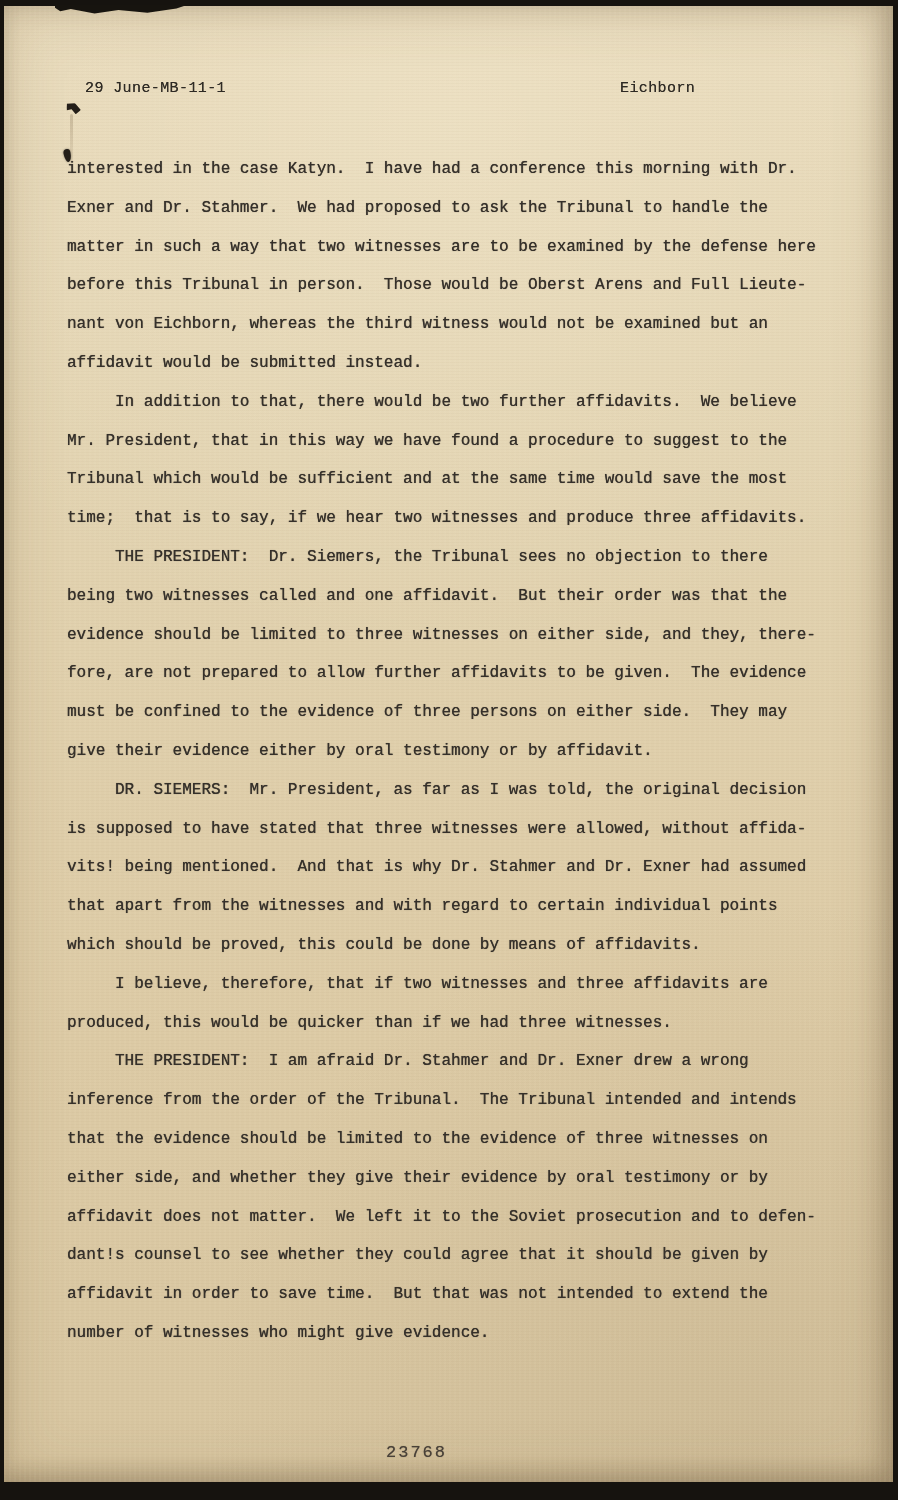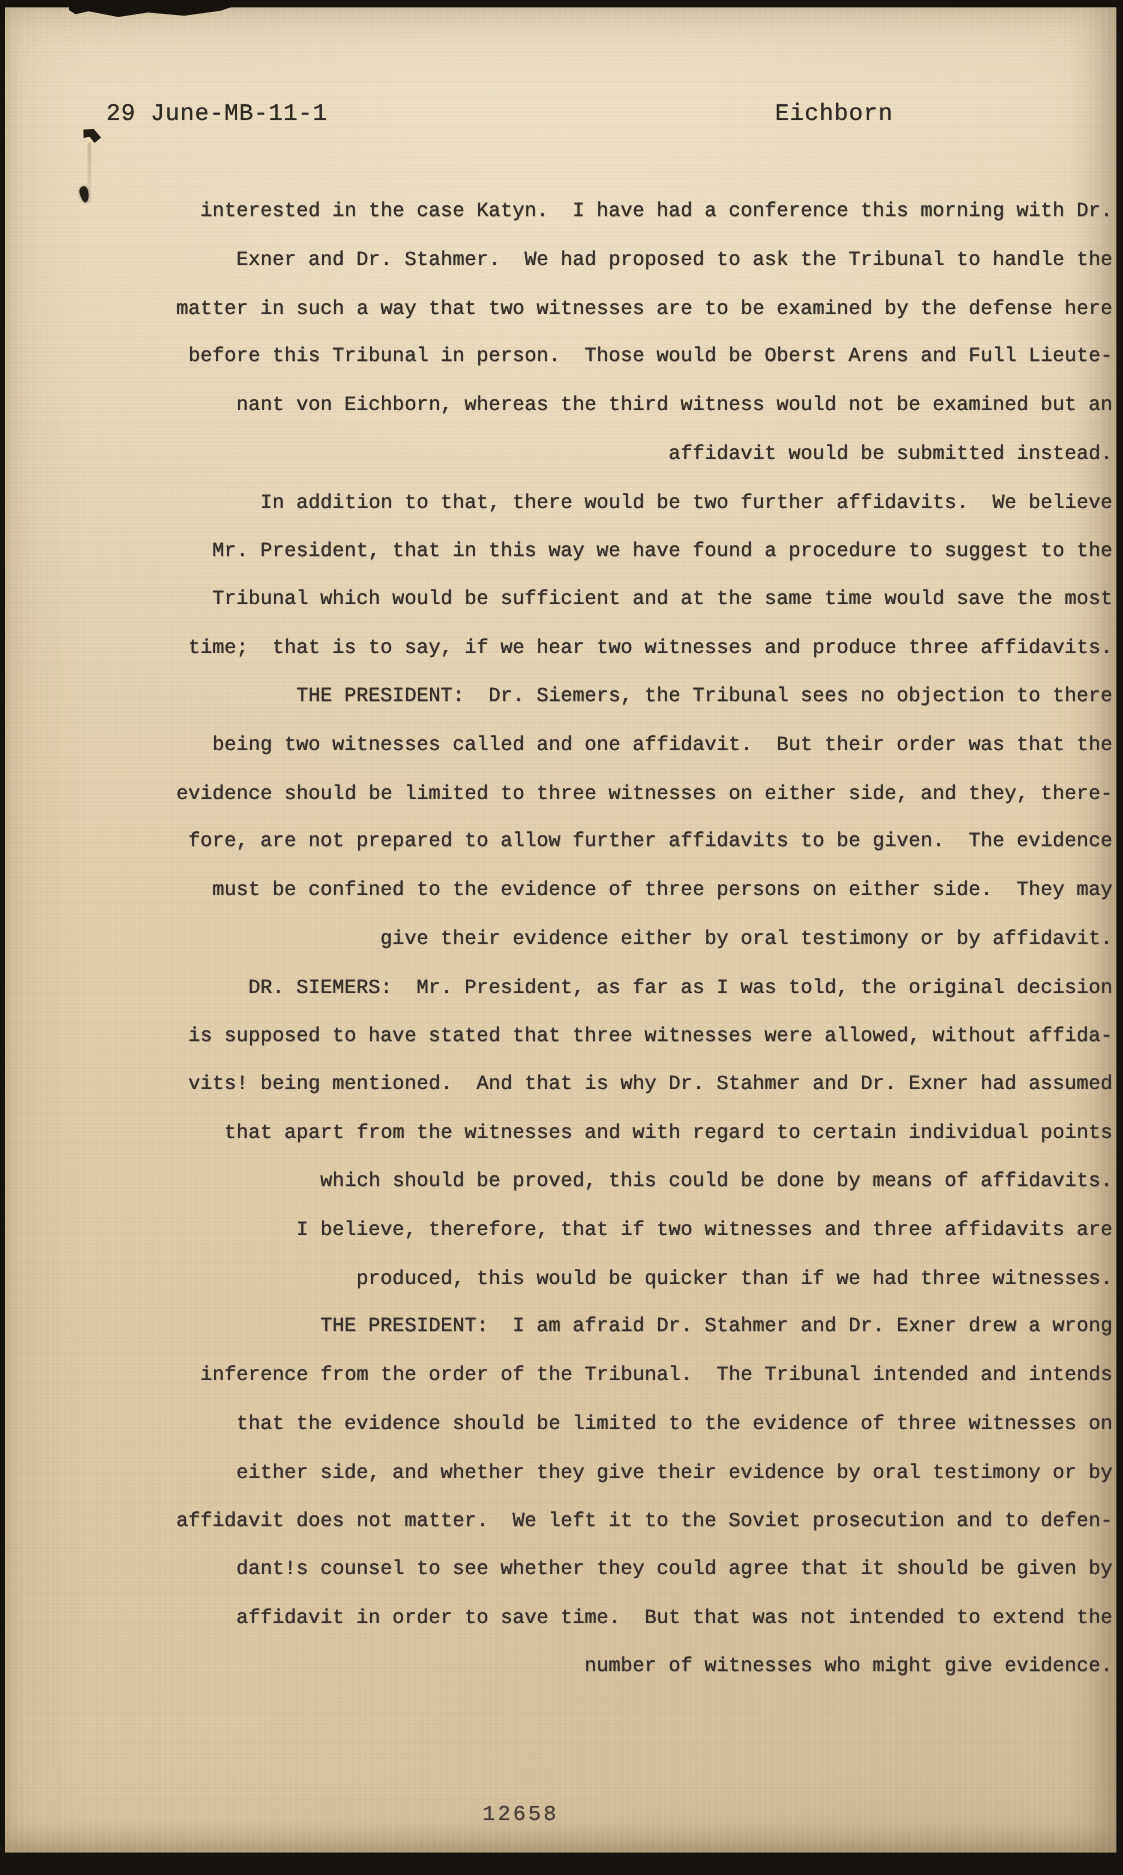--- a/index.html
+++ b/index.html
@@ -26,32 +26,31 @@
       repeating-linear-gradient(0deg, rgba(140,115,75,.04) 0 1px, rgba(0,0,0,0) 1px 3px),
       repeating-linear-gradient(90deg, rgba(255,244,214,.05) 0 2px, rgba(0,0,0,0) 2px 5px);
   }
   .torn-notch{
     position:absolute;left:51px;top:-1px;width:132px;height:9px;
     background:#17140f;
     clip-path:polygon(0 0,100% 0,92% 40%,70% 85%,48% 55%,30% 95%,12% 45%,4% 70%,0 30%);
   }
   .header-ref,.header-rep{
     position:absolute;top:74px;
-    font-size:19px;color:#2e2a24;letter-spacing:.4px;
+    font-size:15px;color:#2e2a24;letter-spacing:.4px;
     text-shadow:0 0 .6px rgba(46,42,36,.8);
     white-space:pre;
   }
   .header-ref{left:81px;}
   .header-rep{left:616px;}
   .lines{
-    position:absolute;left:96px;top:144px;width:790px;
+    position:absolute;left:63px;top:144px;width:790px;
     font-size:16px;line-height:38.8px;color:#35302a;
     white-space:pre;letter-spacing:0;
     text-shadow:0 0 .7px rgba(53,48,42,.85), .4px .3px 0 rgba(53,48,42,.25);
-    text-align:right;
   }
   .line{height:38.8px;}
   .pagenum{
     position:absolute;left:382px;top:1437px;
     font-size:17px;color:#494138;letter-spacing:2px;
     text-shadow:0 0 .8px rgba(73,65,56,.7);
   }
   .ink-mark{position:absolute;background:#241f19;}
   .mark-arrow{
     left:62px;top:97px;width:15px;height:11px;
@@ -79,14 +78,14 @@
 
   <span class="header-ref">29 June-MB-11-1</span>
   <span class="header-rep">Eichborn</span>
 
   <div class="ink-mark mark-arrow"></div>
   <div class="crease"></div>
   <div class="ink-mark mark-dot"></div>
 
   <div class="lines" id="lines"><div class="line">interested in the case Katyn.  I have had a conference this morning with Dr.</div><div class="line">Exner and Dr. Stahmer.  We had proposed to ask the Tribunal to handle the</div><div class="line">matter in such a way that two witnesses are to be examined by the defense here</div><div class="line">before this Tribunal in person.  Those would be Oberst Arens and Full Lieute-</div><div class="line">nant von Eichborn, whereas the third witness would not be examined but an</div><div class="line">affidavit would be submitted instead.</div><div class="line">     In addition to that, there would be two further affidavits.  We believe</div><div class="line">Mr. President, that in this way we have found a procedure to suggest to the</div><div class="line">Tribunal which would be sufficient and at the same time would save the most</div><div class="line">time;  that is to say, if we hear two witnesses and produce three affidavits.</div><div class="line">     THE PRESIDENT:  Dr. Siemers, the Tribunal sees no objection to there</div><div class="line">being two witnesses called and one affidavit.  But their order was that the</div><div class="line">evidence should be limited to three witnesses on either side, and they, there-</div><div class="line">fore, are not prepared to allow further affidavits to be given.  The evidence</div><div class="line">must be confined to the evidence of three persons on either side.  They may</div><div class="line">give their evidence either by oral testimony or by affidavit.</div><div class="line">     DR. SIEMERS:  Mr. President, as far as I was told, the original decision</div><div class="line">is supposed to have stated that three witnesses were allowed, without affida-</div><div class="line">vits! being mentioned.  And that is why Dr. Stahmer and Dr. Exner had assumed</div><div class="line">that apart from the witnesses and with regard to certain individual points</div><div class="line">which should be proved, this could be done by means of affidavits.</div><div class="line">     I believe, therefore, that if two witnesses and three affidavits are</div><div class="line">produced, this would be quicker than if we had three witnesses.</div><div class="line">     THE PRESIDENT:  I am afraid Dr. Stahmer and Dr. Exner drew a wrong</div><div class="line">inference from the order of the Tribunal.  The Tribunal intended and intends</div><div class="line">that the evidence should be limited to the evidence of three witnesses on</div><div class="line">either side, and whether they give their evidence by oral testimony or by</div><div class="line">affidavit does not matter.  We left it to the Soviet prosecution and to defen-</div><div class="line">dant!s counsel to see whether they could agree that it should be given by</div><div class="line">affidavit in order to save time.  But that was not intended to extend the</div><div class="line">number of witnesses who might give evidence.</div></div>
 
-  <div class="pagenum">12658</div>
+  <div class="pagenum">23768</div>
 </div>
 
 </body></html>

